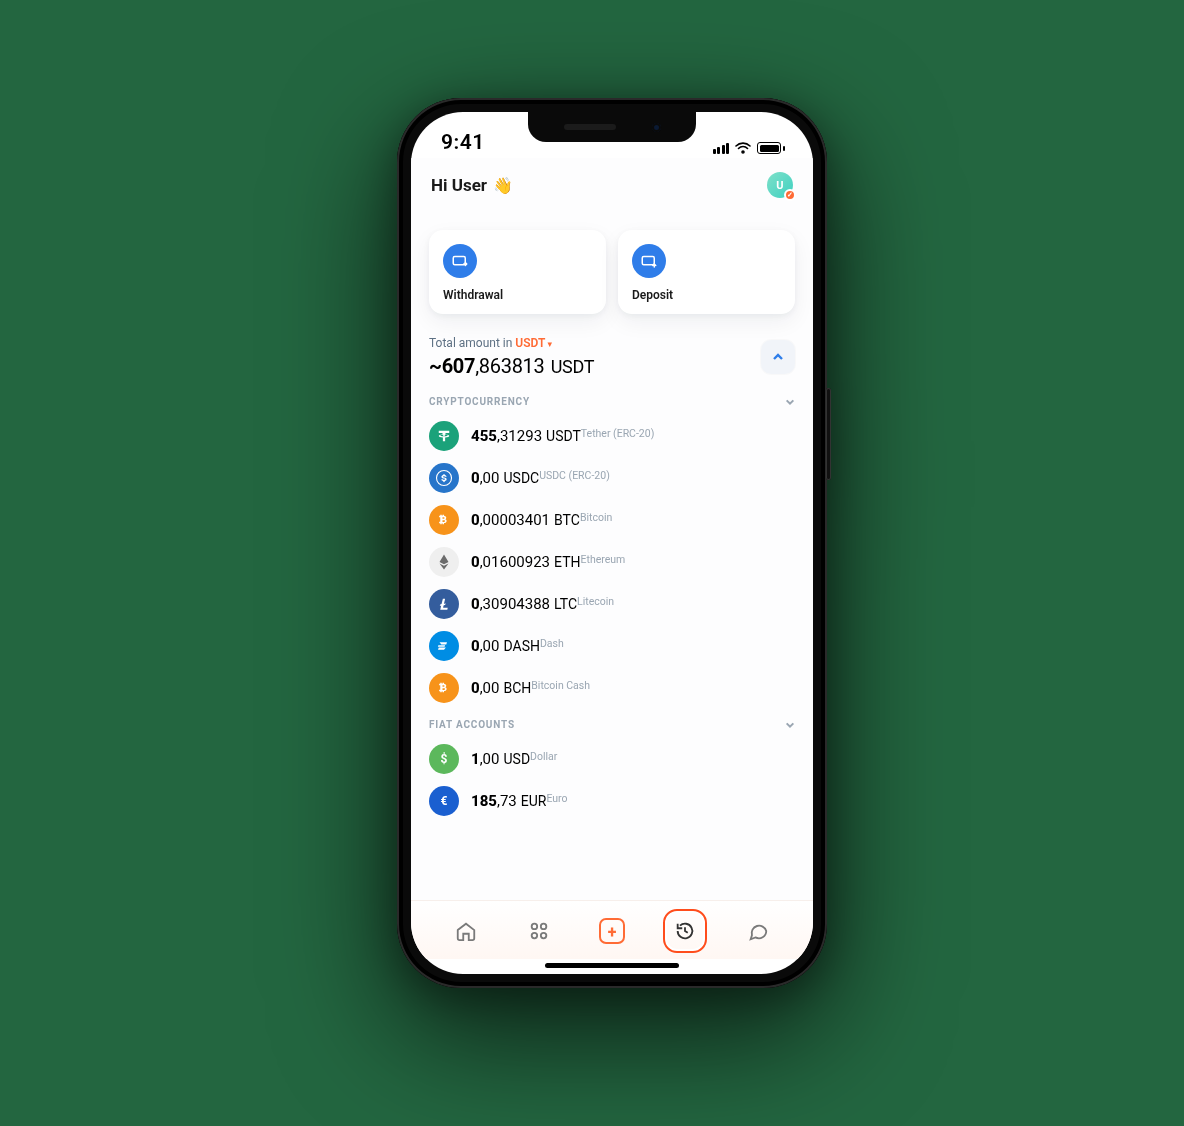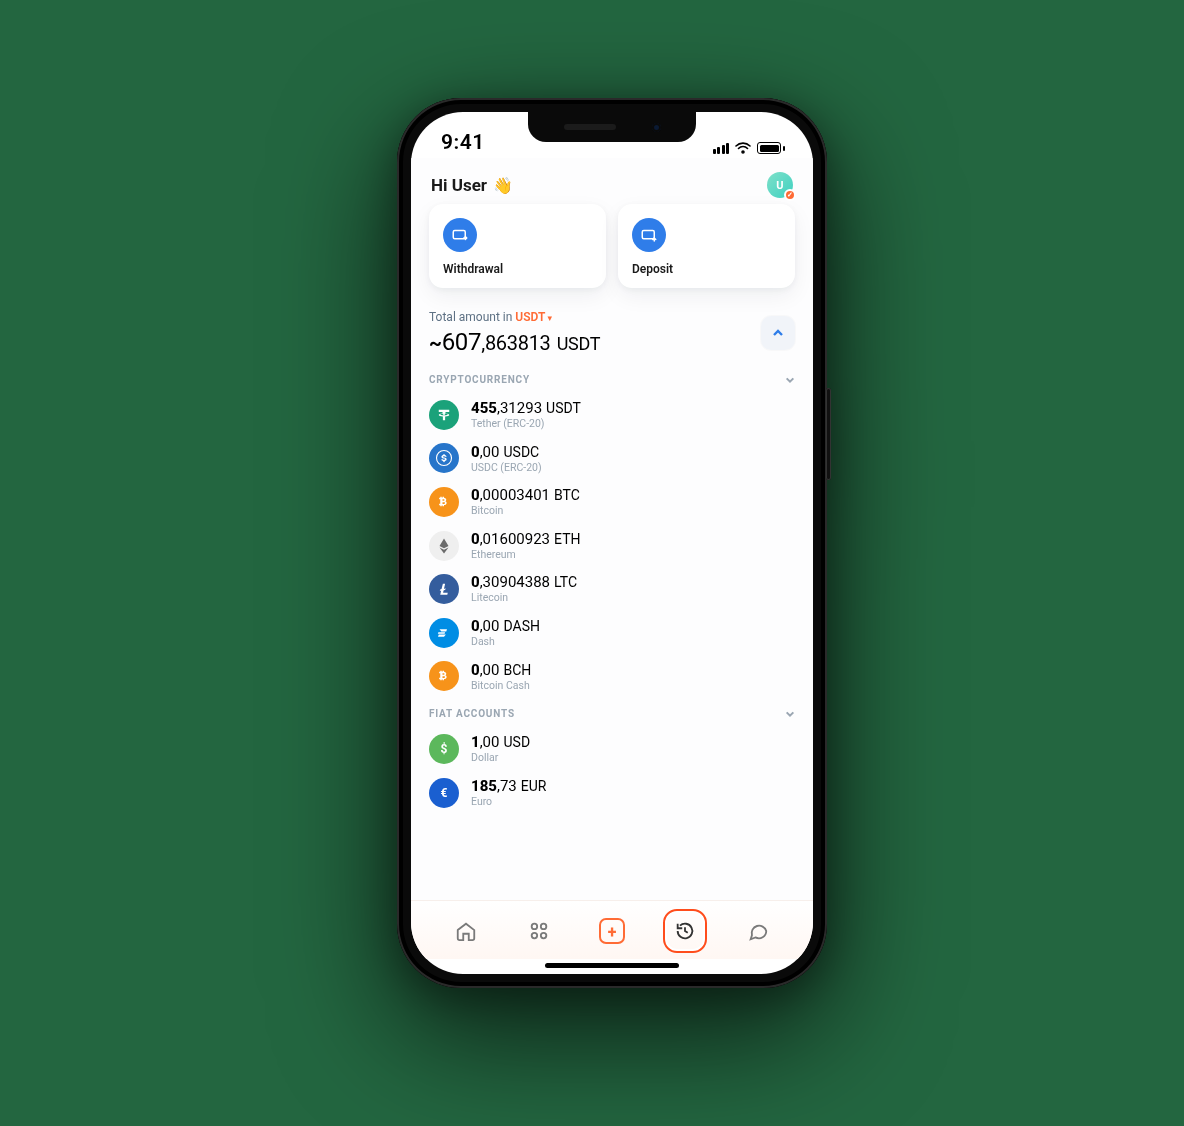--- a/index.html
+++ b/index.html
@@ -80,21 +80,21 @@
   .battery{display:flex;align-items:center;gap:2px}
   .battery .body{width:24px;height:12px;border:1.5px solid #000;border-radius:3px;position:relative}
   .battery .body::after{content:"";position:absolute;inset:1.5px;background:#000;border-radius:1.5px}
   .battery .tip{width:2px;height:5px;background:#000;border-radius:1px}
 
   .content{
     flex:1;overflow:hidden;padding:8px 18px 0;
     background:#fdfdfe;
   }
   
-  .greet-row{display:flex;align-items:center;justify-content:space-between;margin:6px 2px 6px}
+  .greet-row{display:flex;align-items:center;justify-content:space-between;margin:6px 2px 32px}
   .greet{font-weight:700;font-size:17px;color:#1a1a1a;display:flex;align-items:center;gap:6px}
   .greet .wave{font-size:16px}
   .avatar{
     width:26px;height:26px;border-radius:50%;
     background:linear-gradient(135deg,#7ee0c9,#3fd1c1);
     display:flex;align-items:center;justify-content:center;
     color:#fff;font-weight:700;font-size:11px;position:relative;
   }
   .avatar .verify{
     position:absolute;right:-3px;bottom:-3px;width:12px;height:12px;border-radius:50%;
@@ -114,21 +114,21 @@
   .alabel{font-size:12px;font-weight:600;color:#1a1a1a}
 
   
   .total-row{display:flex;align-items:center;justify-content:space-between;margin:4px 0 18px}
   .total-left{}
   .total-caption{font-size:12px;color:var(--muted);margin-bottom:4px;user-select:none}
   .total-caption .cur{color:var(--orange);font-weight:600}
   .total-caption .chev{color:var(--orange);font-size:9px;margin-left:2px}
   .total-amount{font-size:20px;font-weight:400;color:#000;letter-spacing:-.3px}
   .total-amount .approx{font-weight:700}
-  .total-amount .pre{font-weight:400;font-size:24px}
+  .total-amount .pre{font-weight:700;font-size:20px}
   .total-amount .post{font-weight:400}
   .total-amount .unit{font-weight:400;font-size:18px;margin-left:2px}
   .collapse{
     width:34px;height:34px;border-radius:10px;background:#f1f4f9;
     display:flex;align-items:center;justify-content:center;cursor:pointer;
     box-shadow:0 0 0 1px rgba(0,0,0,.02);
   }
   .collapse svg{width:12px;height:12px;stroke:#2f7de9;stroke-width:2.4;fill:none}
 
   
@@ -138,21 +138,21 @@
   }
   .section-title svg{width:10px;height:10px;stroke:#9aa6b2;stroke-width:2.4;fill:none}
 
   .asset-list{display:flex;flex-direction:column;gap:0}
   .asset{display:flex;align-items:center;gap:12px;padding:6px 0;cursor:pointer}
   .coin{
     width:30px;height:30px;border-radius:50%;display:flex;align-items:center;justify-content:center;
     flex-shrink:0;font-weight:700;color:#fff;font-size:12px;position:relative;
   }
   .coin svg{width:18px;height:18px}
-  .asset-info{display:flex;flex-direction:column;line-height:1.2}
+  .asset-info{display:flex;flex-direction:row;line-height:1.2}
   .amt{font-size:15px;color:#000}
   .amt .pre{font-weight:800}
   .amt .post{font-weight:400}
   .amt .sym{font-weight:400;font-size:14px;margin-left:4px}
   .sub{font-size:10.5px;color:var(--muted2);margin-top:1px}
 
   
   .tabbar{
     position:relative;
     background:linear-gradient(#fff,#fff7f3);

